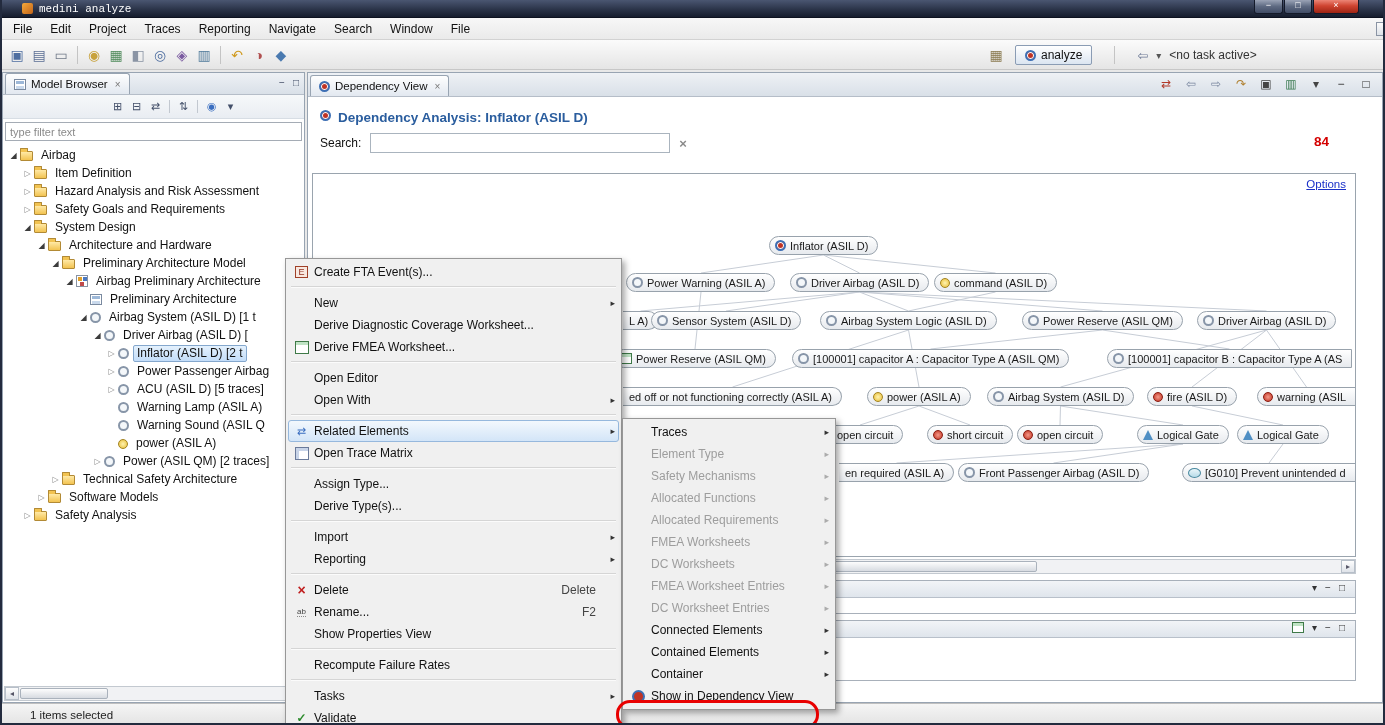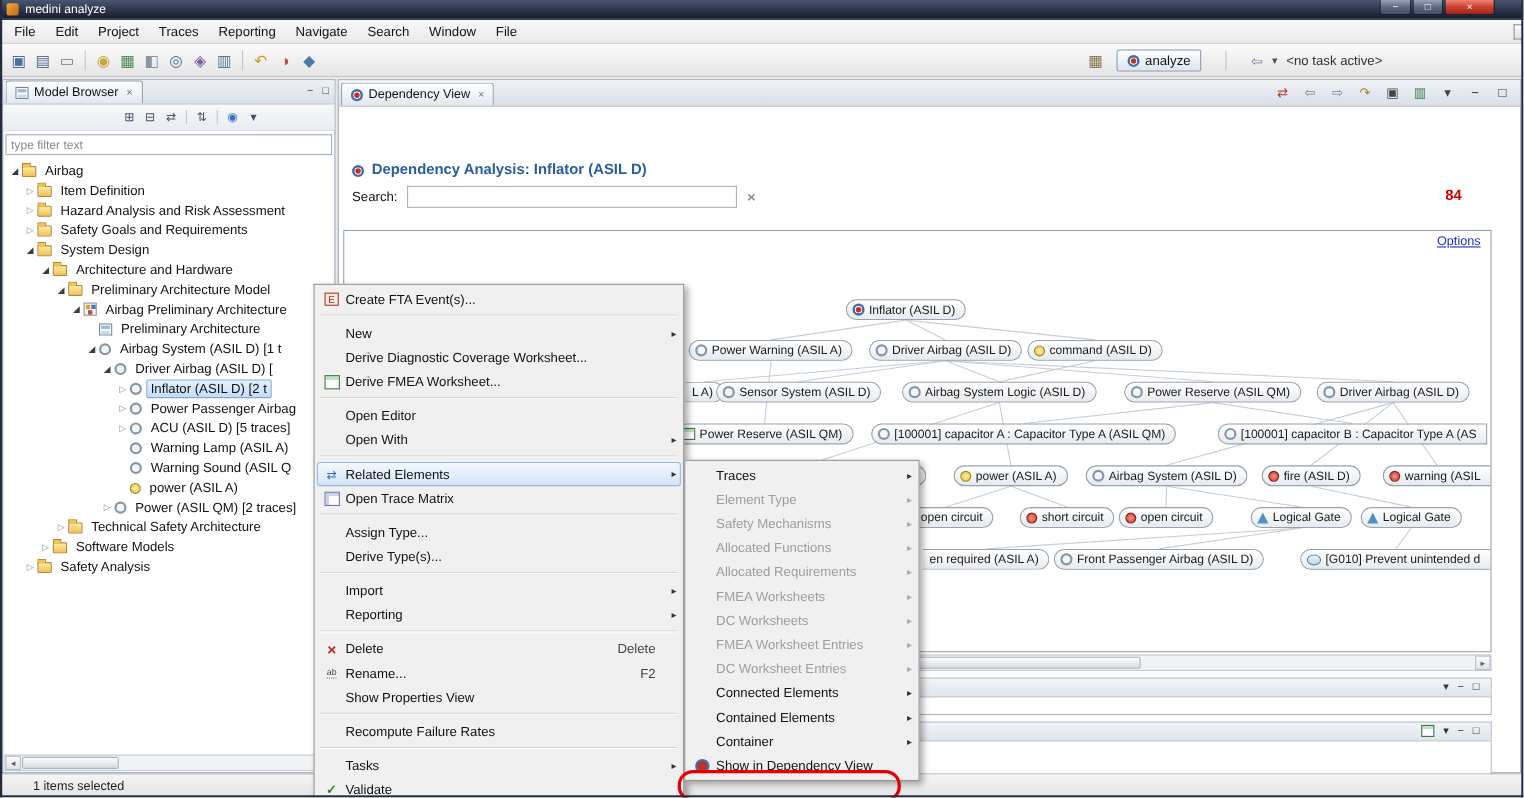--- a/index.html
+++ b/index.html
@@ -3,21 +3,21 @@
 <meta charset="utf-8">
 <style>
   * { margin:0; padding:0; box-sizing:border-box; }
   html,body { width:1385px; height:725px; overflow:hidden; }
   body { font-family:"Liberation Sans", sans-serif; font-size:12px; background:#e8e8e8; position:relative; color:#111; }
 
   
   .frame { position:absolute; inset:0; border:0 solid #232b3e; border-width:0 2px 2px; pointer-events:none; z-index:70; }
   .titlebar { position:absolute; top:0; left:0; right:0; height:18px;
     background:linear-gradient(#4a5671,#2b3449 55%,#161d2e); color:#fff;
-    display:flex; align-items:center; padding-left:6px; border-bottom:1px solid #0d1220; z-index:10;}
+    display:flex; align-items:center; padding-left:22px; border-bottom:1px solid #0d1220; z-index:10;font-family:Liberation Mono, monospace;}
   .logo { width:11px; height:11px; border-radius:2px; background:linear-gradient(135deg,#f5a93a,#c2641a); margin-right:6px; flex:none;}
   .title-text { font-size:11px; }
   .win-controls { position:absolute; right:26px; top:0; display:flex; gap:1px;}
   .wbtn { height:14px; display:flex; align-items:center; justify-content:center; color:#fff; font-size:9px; line-height:1;
     border:1px solid #141a2a; border-top:none; border-radius:0 0 3px 3px;
     background:linear-gradient(#9aa3b6,#5d6981 50%,#414c66);}
   .wbtn[data-name="minimize-button"]{width:29px}
   .wbtn[data-name="maximize-button"]{width:28px}
   .wbtn[data-name="close-button"]{width:46px; background:linear-gradient(#ec8576,#cf4431 45%,#9e2414);}
 
@@ -101,22 +101,22 @@
   .tree-hscroll .thumb { position:absolute; left:15px; top:1px; bottom:1px; width:88px;
     background:linear-gradient(#fdfdfd,#d7dbe1); border:1px solid #aab2bc; border-radius:2px;}
 
   
   .editor { position:absolute; left:307px; top:72px; right:2px; bottom:22px;
     background:#fff; border:1px solid #98a4b2; z-index:4;}
   .etabs { height:24px; background:linear-gradient(#eef1f5,#d9e0e8); border-bottom:1px solid #b5bdc8;
     display:flex; align-items:flex-end; position:relative;}
   .etools { position:absolute; right:8px; top:3px; display:flex; gap:9px; align-items:center; font-size:12px;}
   .etools .eico { display:flex; align-items:center; justify-content:center; width:16px; height:16px;}
-  .dtitle { display:flex; align-items:flex-end; gap:7px; padding:13px 12px 5px;
-    color:var(--title_blue,#2a5d9e); font-weight:bold; font-size:13.5px;margin-top:36px;}
+  .dtitle { display:flex; align-items:flex-start; gap:7px; padding:13px 12px 5px;
+    color:var(--title_blue,#2a5d9e); font-weight:bold; font-size:13.5px;}
   .dsearch { display:flex; align-items:center; gap:9px; padding:3px 12px 6px; position:relative;}
   .dsearch input { width:300px; height:20px; border:1px solid #aab4be; padding:0 5px;
     font-family:"Liberation Sans",sans-serif; font-size:12px;}
   .clearx { color:#8a8a8a; font-weight:bold; font-size:13px;}
   .badge { position:absolute; right:53px; top:4px; color:var(--badge_red,#d40000); font-weight:bold; font-size:13.5px;}
   .dbox { position:relative; margin:14px 26px 0 4px; height:384px; border:1px solid #9aa4ae; background:#fff; overflow:hidden;}
   .options-link { position:absolute; top:4px; right:9px; color:var(--link_blue,#1a30c8);
     text-decoration:underline; font-size:11.5px; z-index:5; cursor:pointer;}
   .graph { position:absolute; inset:0;}
   .graph svg { position:absolute; inset:0; width:100%; height:100%;}

